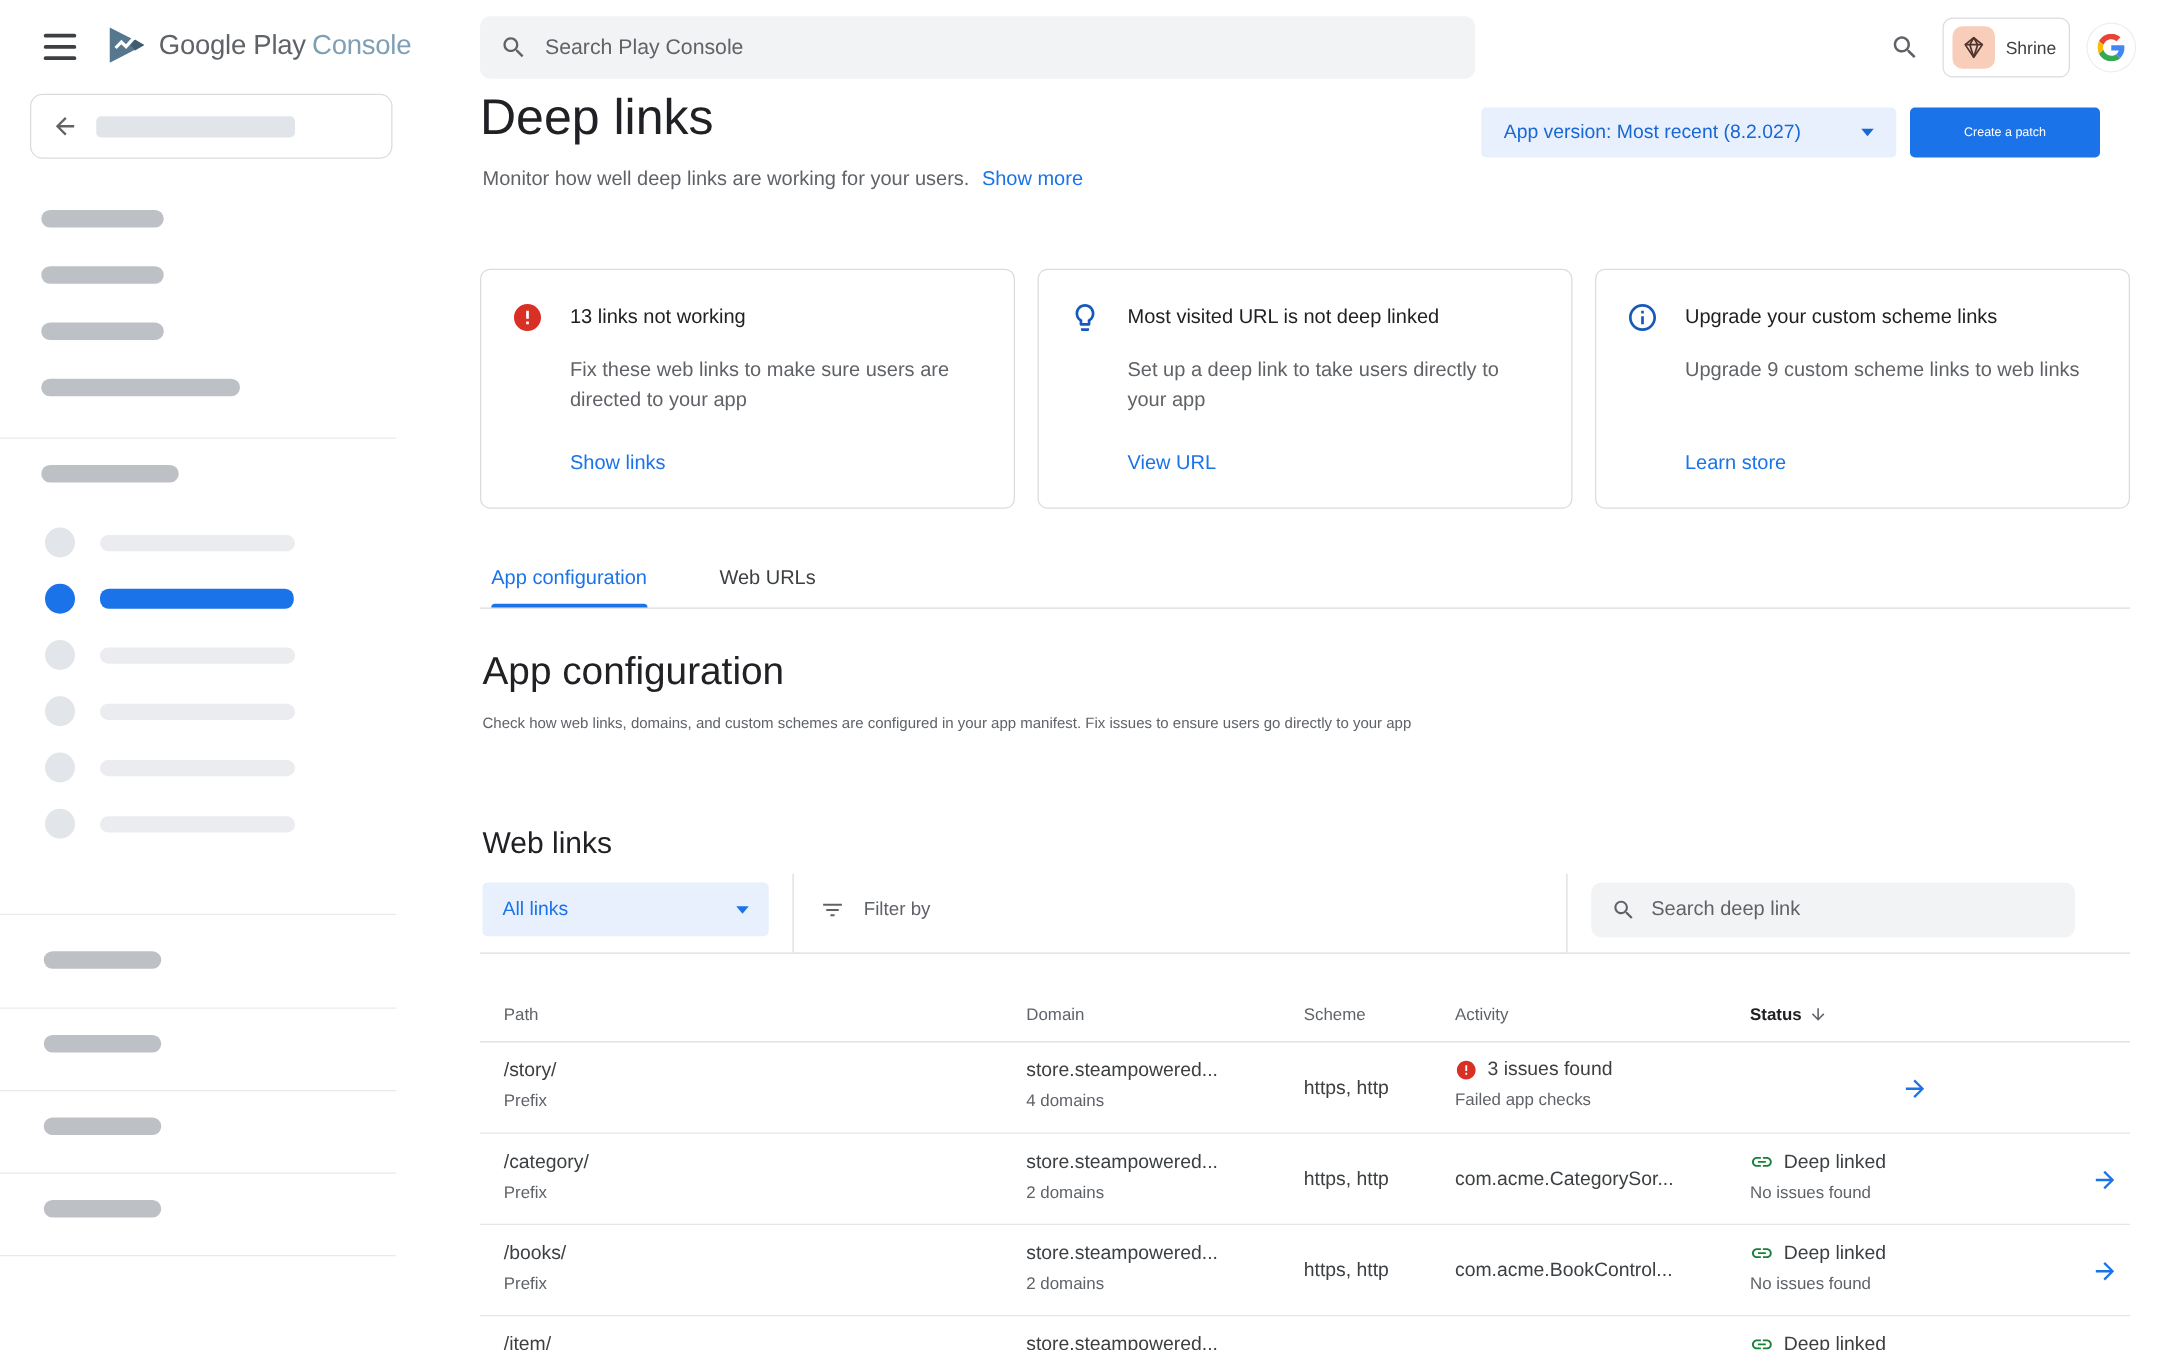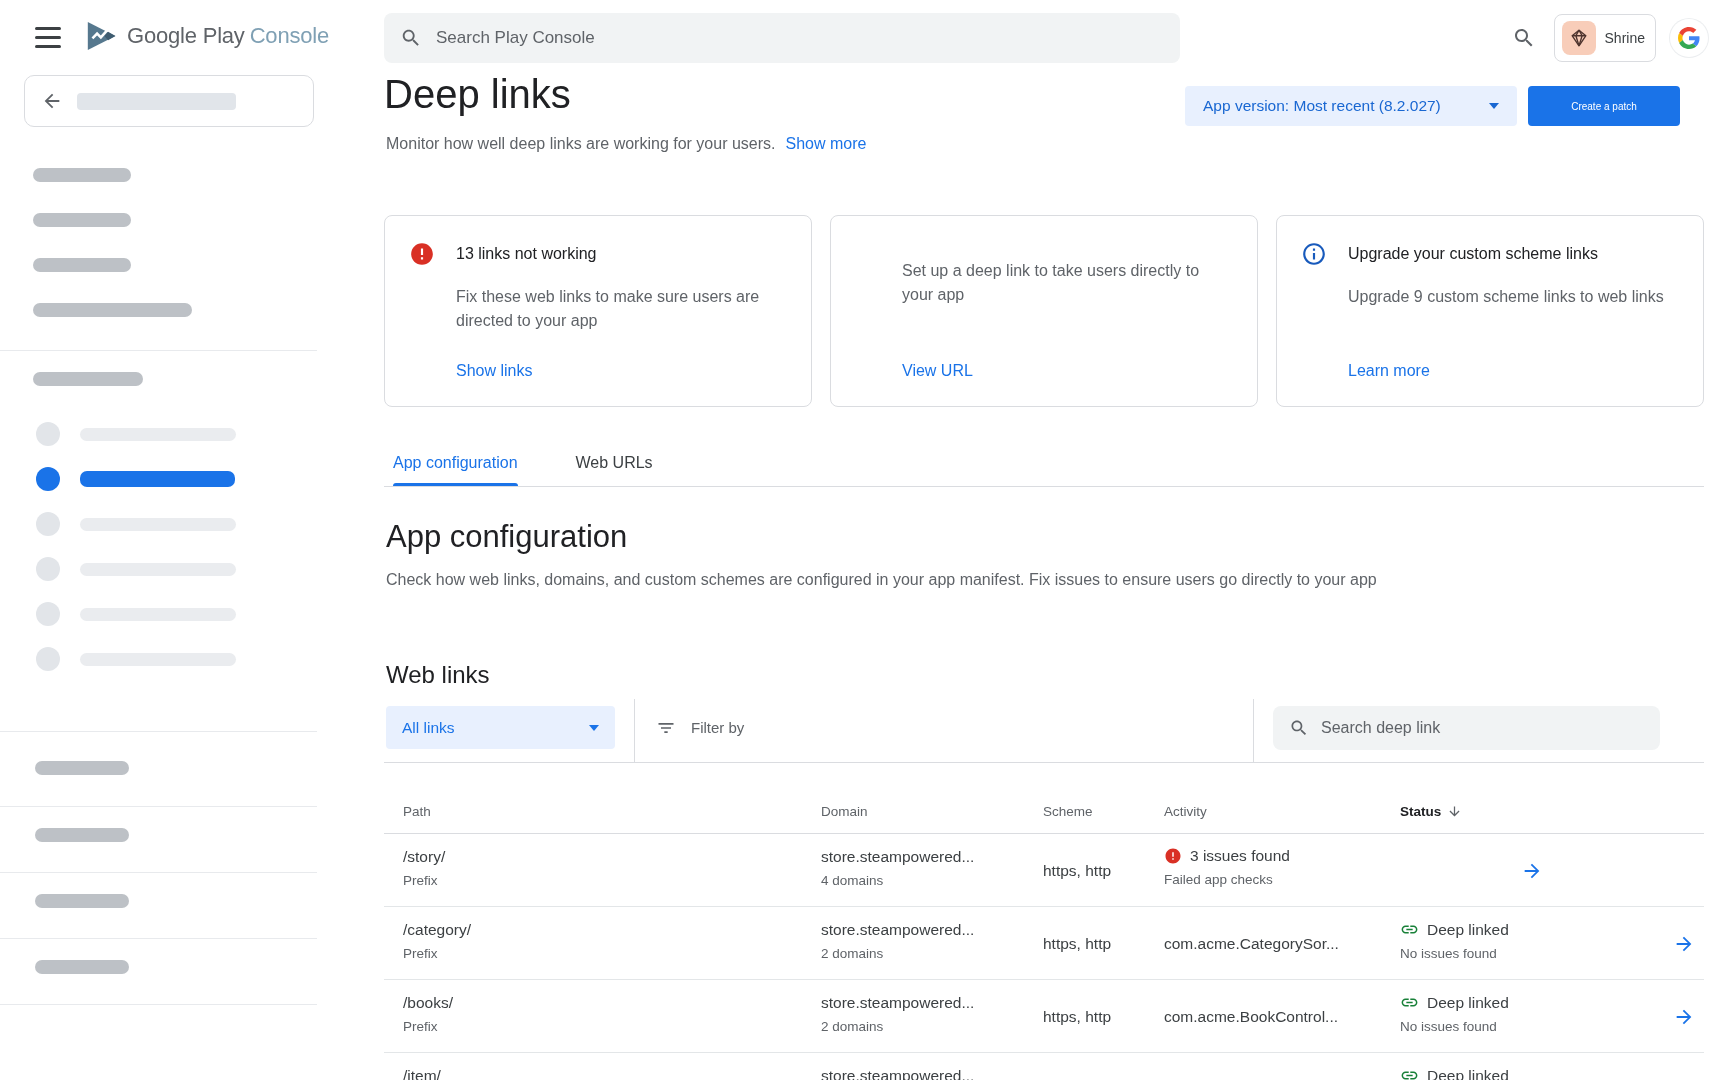--- a/index.html
+++ b/index.html
@@ -68,21 +68,21 @@
 
   
   #tabs { position:absolute; left:0; top:454px; width:1320px; border-bottom:1px solid #dadce0;
     display:flex; gap:58px; padding-left:9px; }
   .tab { font-size:16px; padding-bottom:14px; cursor:pointer; position:relative; color:#3c4043; }
   .tab.active { color:#1a73e8; font-weight:500; }
   .tab.active::after { content:""; position:absolute; left:0; right:0; bottom:0; height:3px;
     background:#1a73e8; border-radius:3px 3px 0 0; }
 
   #section-title { position:absolute; left:2px; top:519px; font-size:31px; font-weight:400; color:#202124; }
-  #section-desc { position:absolute; left:2px; top:571px; font-size:16px; color:#5f6368; }
+  #section-desc { position:absolute; left:2px; top:571px; font-size:12px; color:#5f6368; }
   #weblinks-title { position:absolute; left:2px; top:661px; font-size:24px; font-weight:500; color:#202124; }
 
   
   #links-filter { position:absolute; left:2px; top:706px; width:229px; height:43px; background:#e8f0fe;
     border-radius:4px; color:#1a73e8; font-size:15.5px; font-weight:500; display:flex; align-items:center;
     padding:0 16px; cursor:pointer; }
   #links-filter .caret { margin-left:auto; border-top-color:#1a73e8; }
   .vline { position:absolute; top:699px; height:63px; width:1px; background:#dadce0; }
   #filter-by { position:absolute; left:272px; top:706px; height:43px; display:flex; align-items:center; gap:15px;
     color:#5f6368; font-size:15px; cursor:pointer; }
@@ -226,32 +226,38 @@
       <div class="card-head">
         <svg width="26" height="26" viewBox="0 0 24 24">
             <path fill="#d93025" d="M12 2C6.48 2 2 6.48 2 12s4.48 10 10 10 10-4.48 10-10S17.52 2 12 2zm1 15h-2v-2h2v2zm0-4h-2V7h2v6z"></path>
           </svg>
         <span class="card-title">13 links not working</span>
       </div>
       <div class="card-body">Fix these web links to make sure users are directed to your app</div>
       <a class="card-link">Show links</a>
     </div>
     <div class="card">
+      <div class="card-head">
+        <svg width="26" height="26" viewBox="0 0 24 24">
+            <path fill="#185abc" d="M9 21c0 .55.45 1 1 1h4c.55 0 1-.45 1-1v-1H9v1zm3-19C8.14 2 5 5.14 5 9c0 2.38 1.19 4.47 3 5.74V17c0 .55.45 1 1 1h6c.55 0 1-.45 1-1v-2.26c1.81-1.27 3-3.36 3-5.74 0-3.86-3.14-7-7-7zm2.85 11.1l-.85.6V16h-4v-2.3l-.85-.6C7.8 12.16 7 10.63 7 9c0-2.76 2.24-5 5-5s5 2.24 5 5c0 1.63-.8 3.16-2.15 4.1z"></path>
+          </svg>
+        <span class="card-title">Most visited URL is not deep linked</span>
+      </div>
       <div class="card-body">Set up a deep link to take users directly to your app</div>
       <a class="card-link">View URL</a>
     </div>
     <div class="card">
       <div class="card-head">
         <svg width="26" height="26" viewBox="0 0 24 24">
             <path fill="#185abc" d="M11 7h2v2h-2V7zm0 4h2v6h-2v-6zm1-9C6.48 2 2 6.48 2 12s4.48 10 10 10 10-4.48 10-10S17.52 2 12 2zm0 18c-4.41 0-8-3.59-8-8s3.59-8 8-8 8 3.59 8 8-3.59 8-8 8z"></path>
           </svg>
         <span class="card-title">Upgrade your custom scheme links</span>
       </div>
       <div class="card-body">Upgrade 9 custom scheme links to web links</div>
-      <a class="card-link">Learn more</a>
+      <a class="card-link">Learn store</a>
     </div>
   </div>
 
   <div id="tabs">
     <div class="tab active">App configuration</div>
     <div class="tab">Web URLs</div>
   </div>
 
   <h2 id="section-title">App configuration</h2>
   <div id="section-desc">Check how web links, domains, and custom schemes are configured in your app manifest. Fix issues to ensure users go directly to your app</div>

